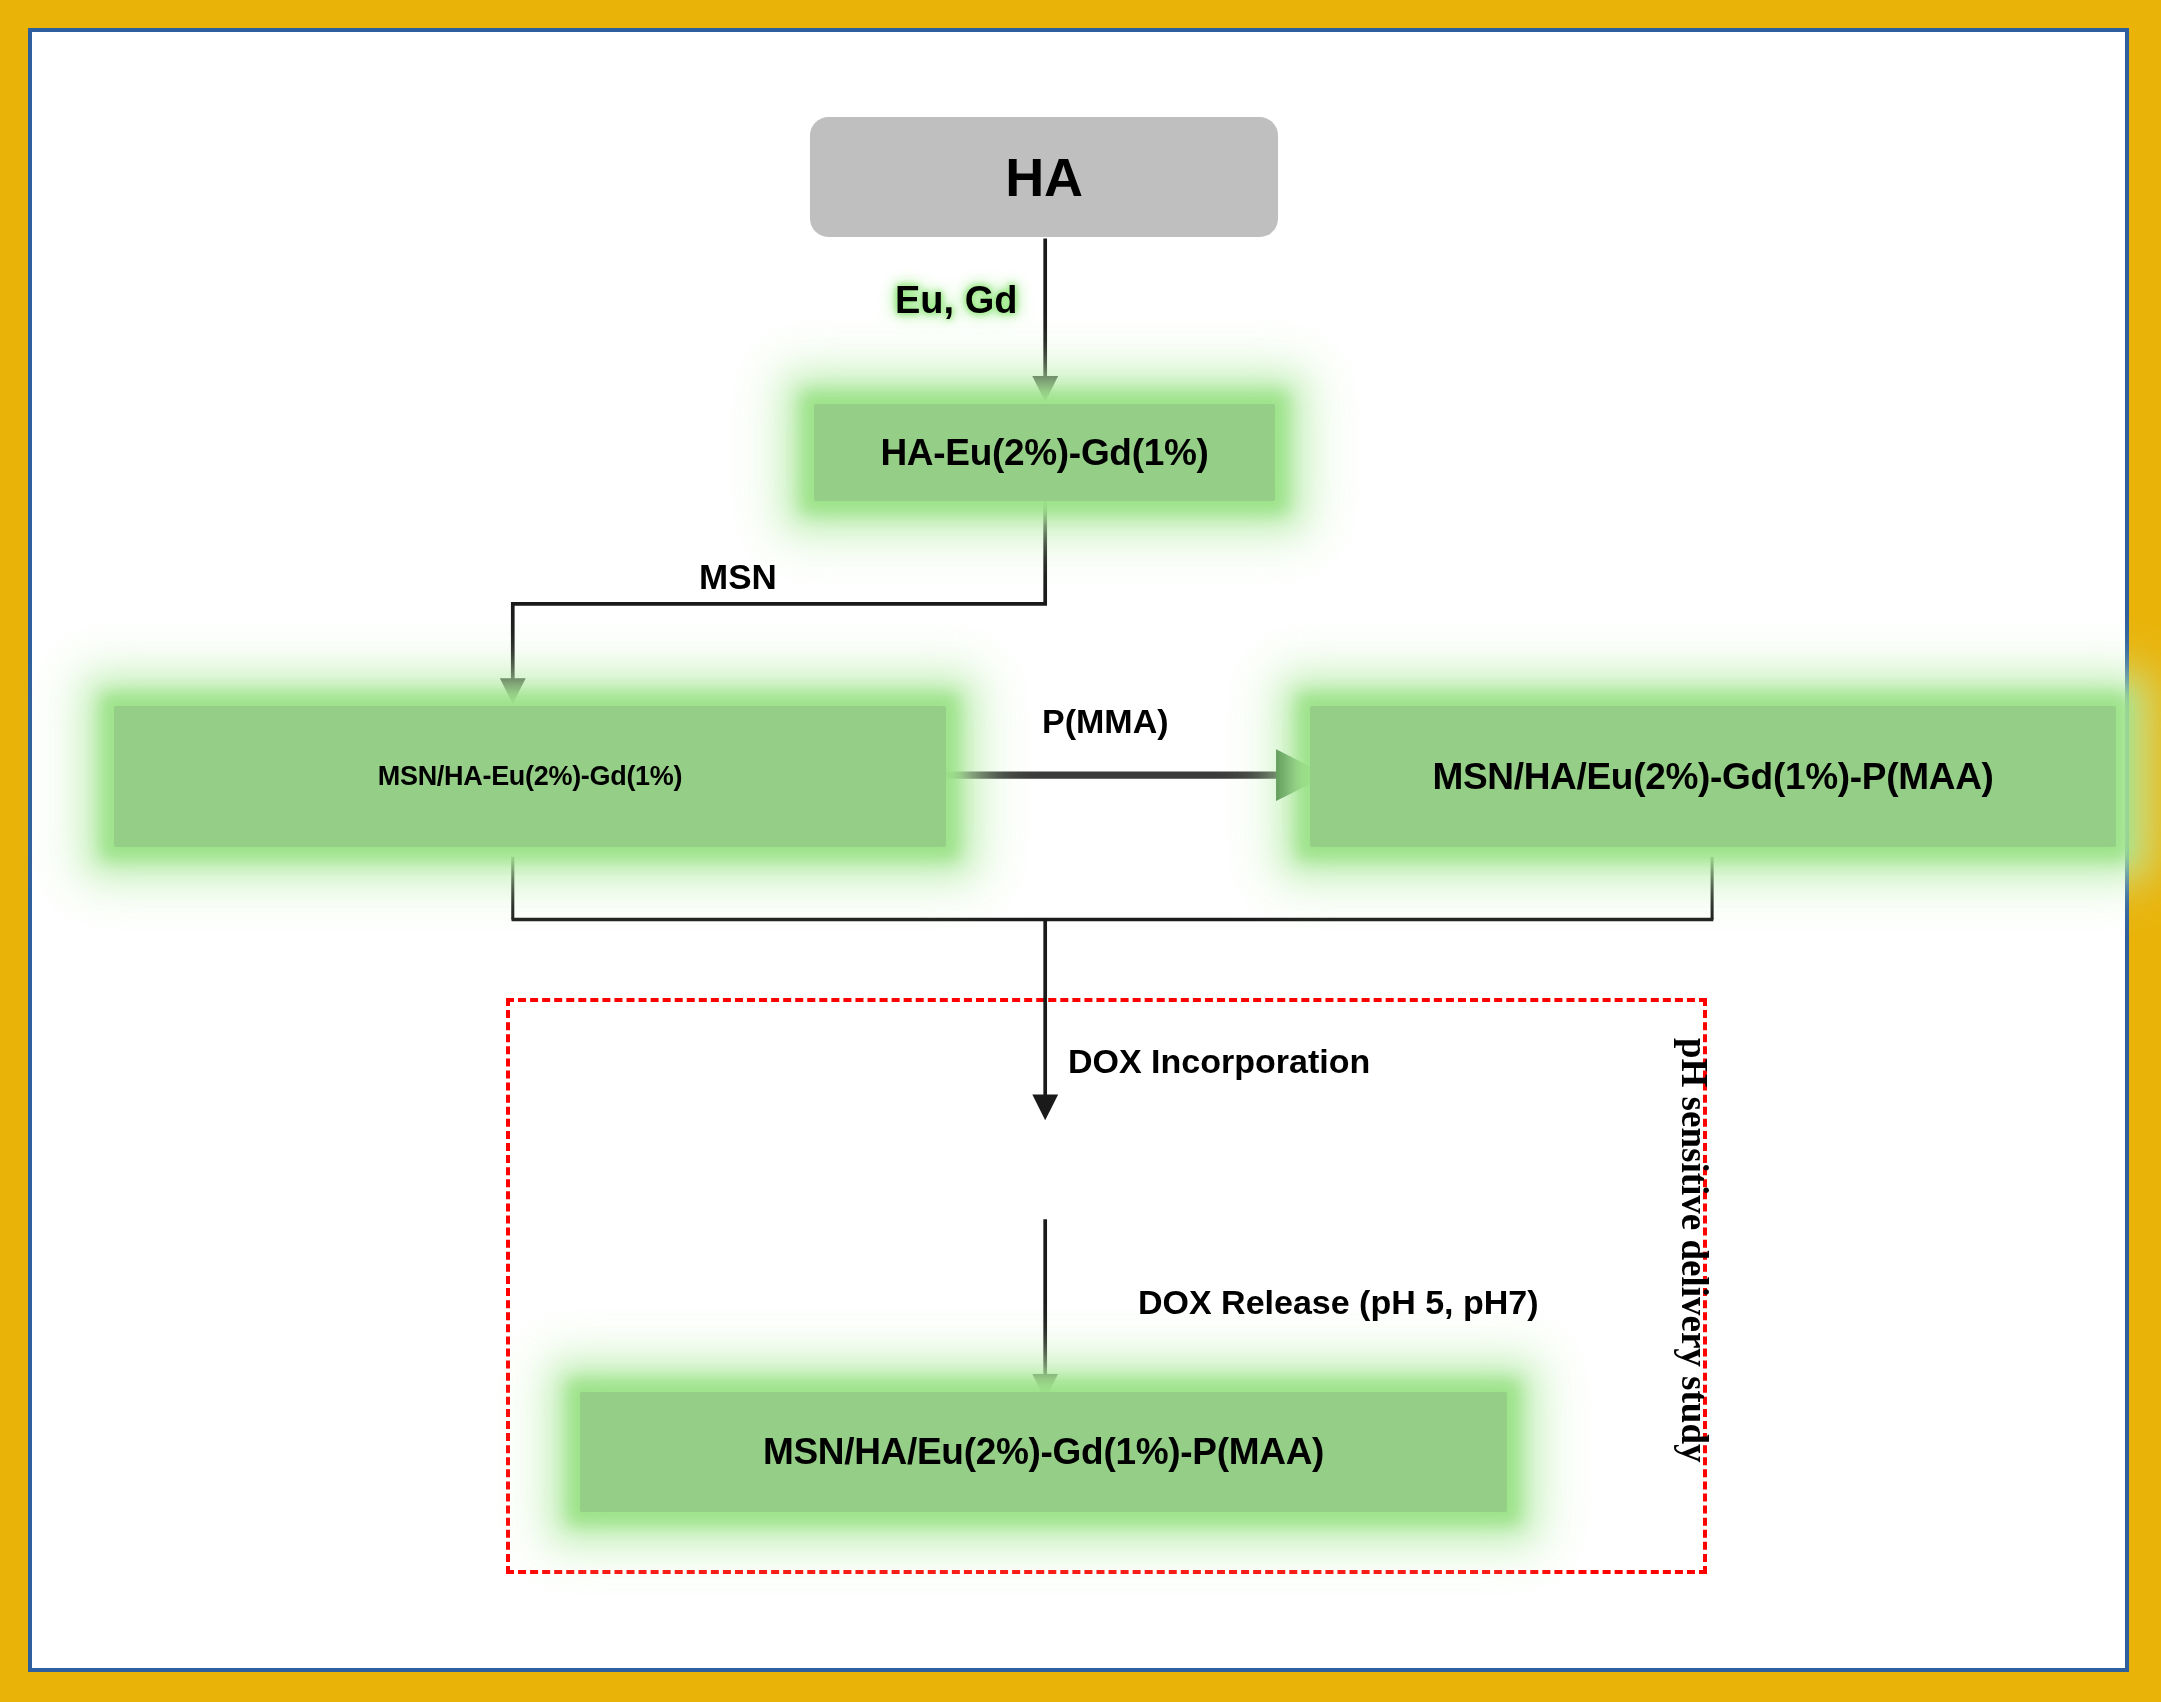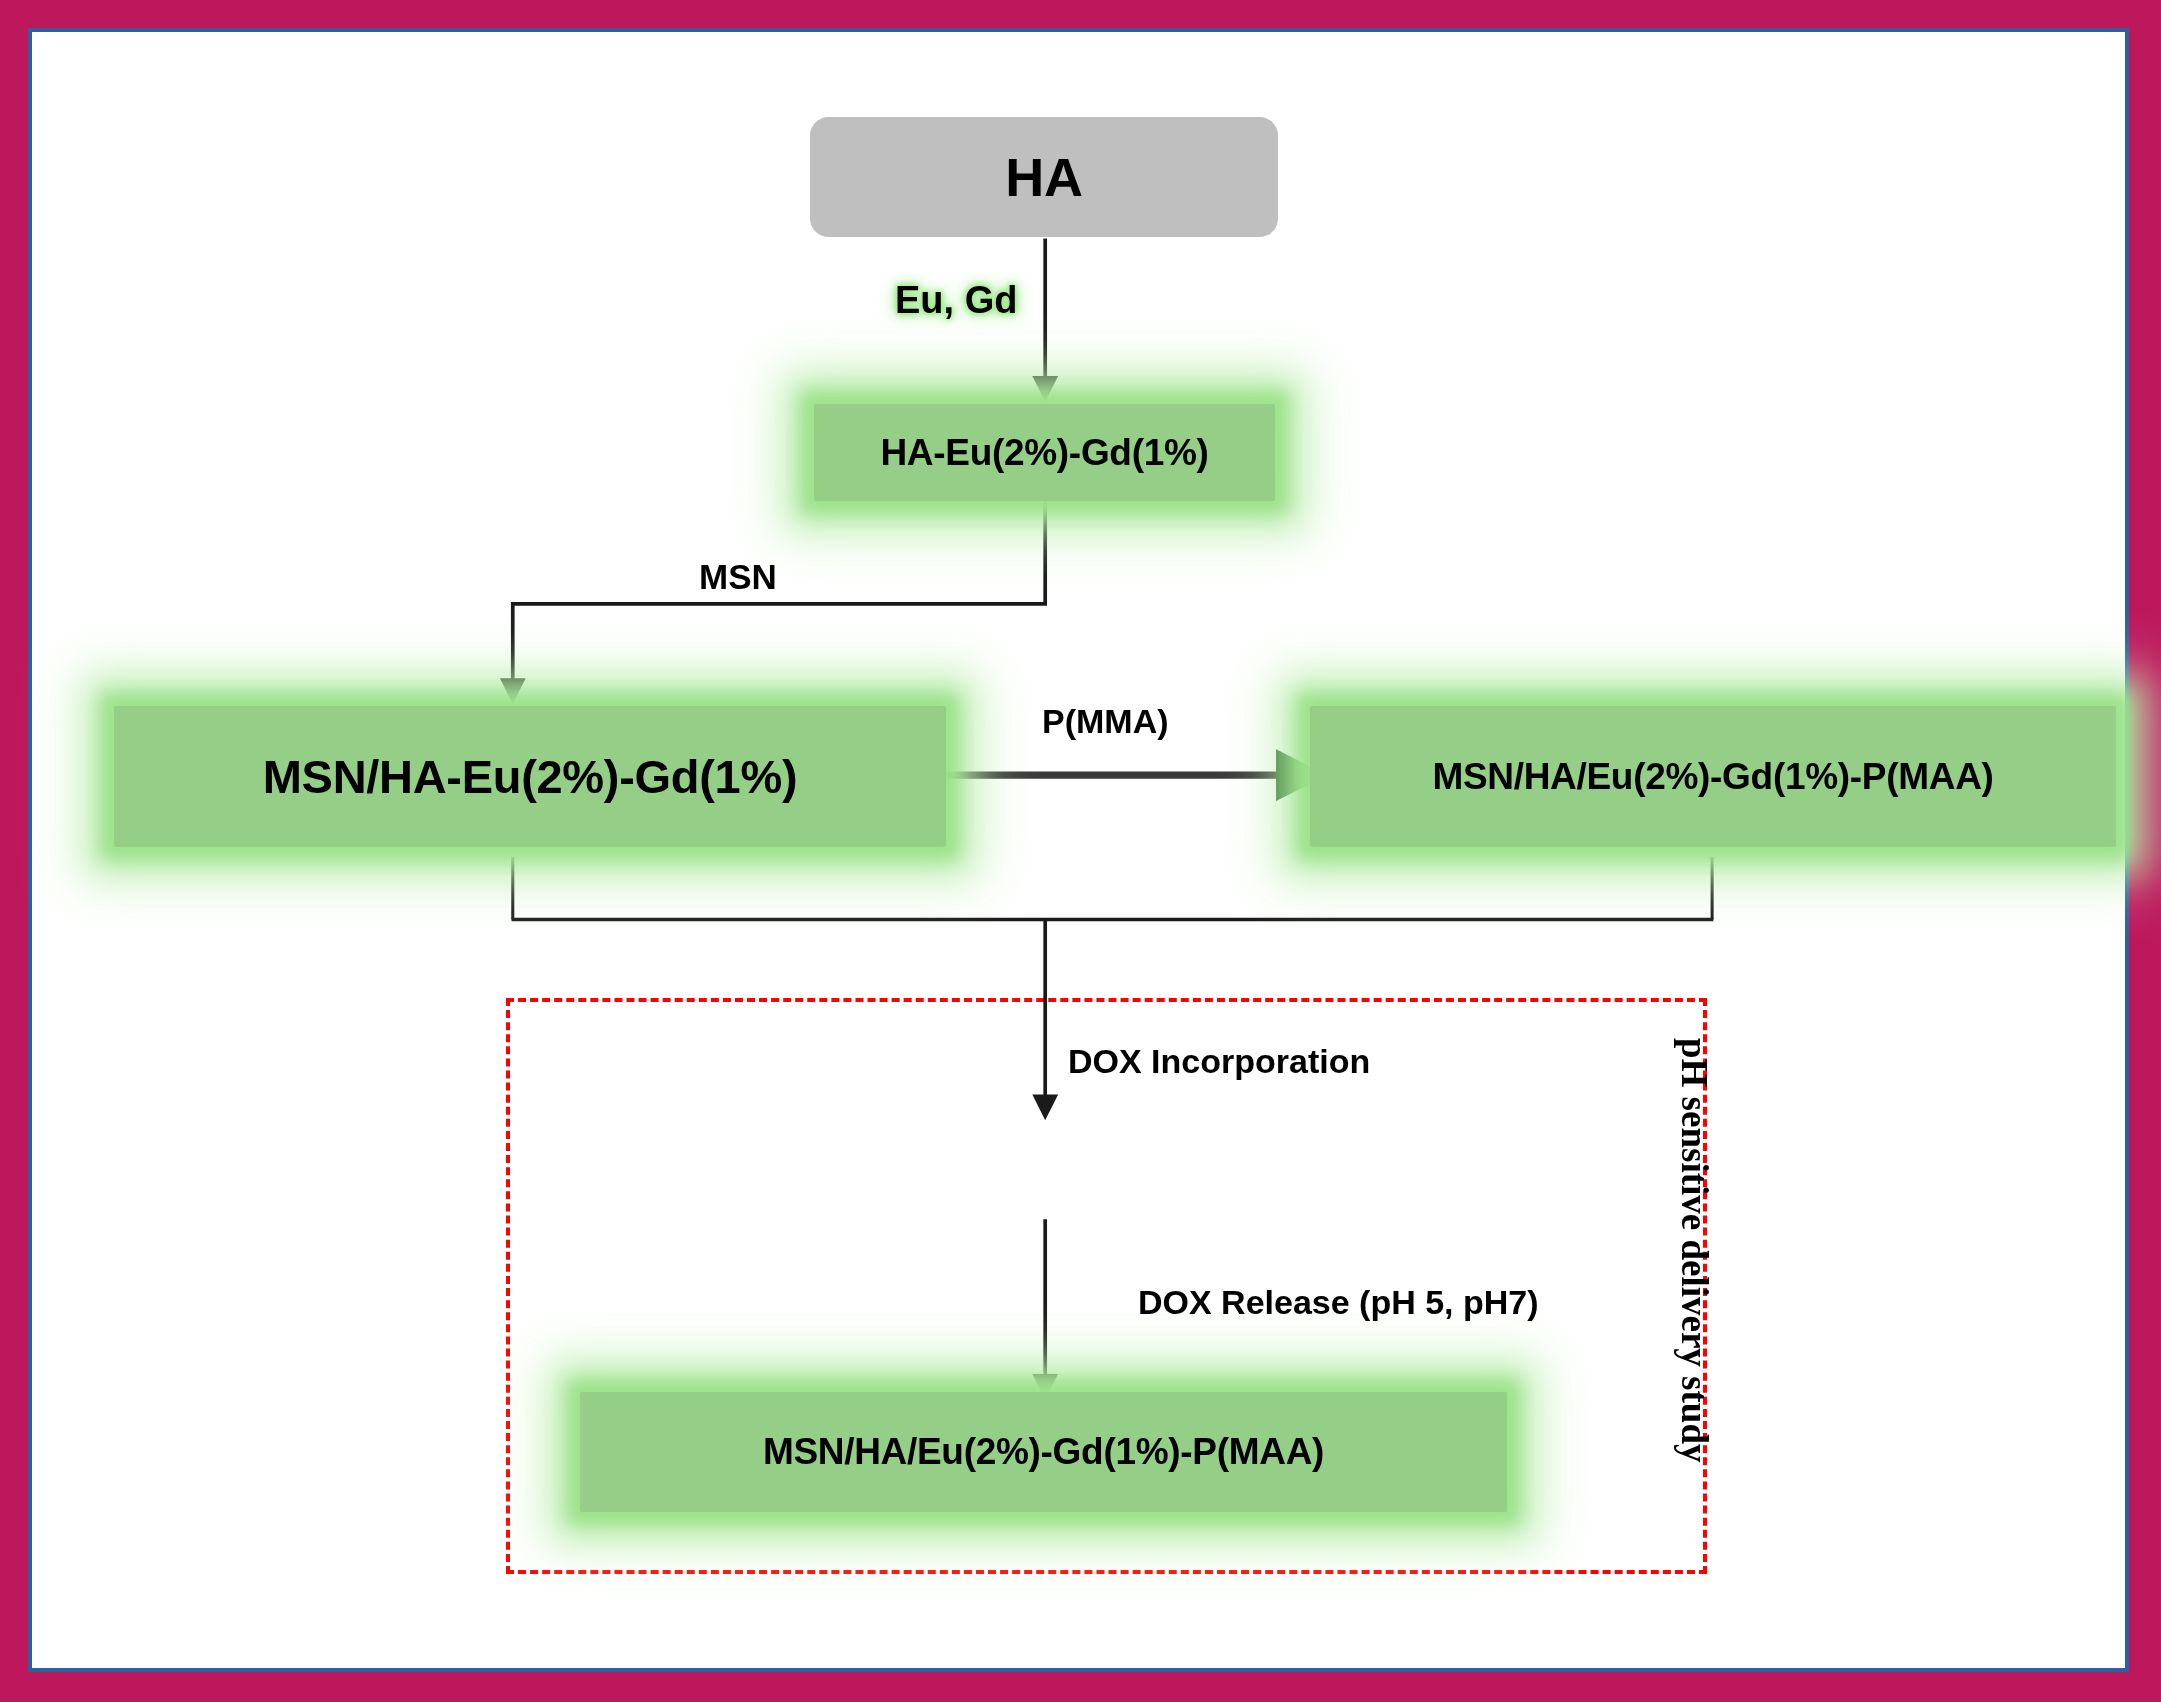--- a/index.html
+++ b/index.html
@@ -11,21 +11,21 @@
     width: 2161px;
     height: 1702px;
     font-family: "Liberation Sans", sans-serif;
     overflow: hidden;
   }
 
   #canvas {
     position: relative;
     width: 2161px;
     height: 1702px;
-    background: #be185d;
+    background: #eab308;
   }
 
   
   #outer-frame {
     position: absolute;
     left: 28px;
     top: 28px;
     width: 2101px;
     height: 1644px;
     border: 4.3px solid #2E5F9E;
@@ -155,21 +155,21 @@
   </svg>
 
   <div class="node node-gray" style="left:810px; top:117px; width:468px; height:120px; font-size:54px;">
     <span>HA</span>
   </div>
 
   <div class="node node-green" style="left:814px; top:404px; width:461px; height:97px; font-size:37px;">
     <span>HA-Eu(2%)-Gd(1%)</span>
   </div>
 
-  <div class="node node-green" style="left:114px; top:706px; width:832px; height:141px; font-size:47px;">
+  <div class="node node-green" style="left:114px; top:706px; width:832px; height:141px; font-size:27px;">
     <span>MSN/HA-Eu(2%)-Gd(1%)</span>
   </div>
 
   <div class="node node-green" style="left:1310px; top:706px; width:806px; height:141px; font-size:37px;">
     <span>MSN/HA/Eu(2%)-Gd(1%)-P(MAA)</span>
   </div>
 
 
   <div class="node node-green" style="left:580px; top:1392px; width:927px; height:120px; font-size:37px;">
     <span>MSN/HA/Eu(2%)-Gd(1%)-P(MAA)</span>

